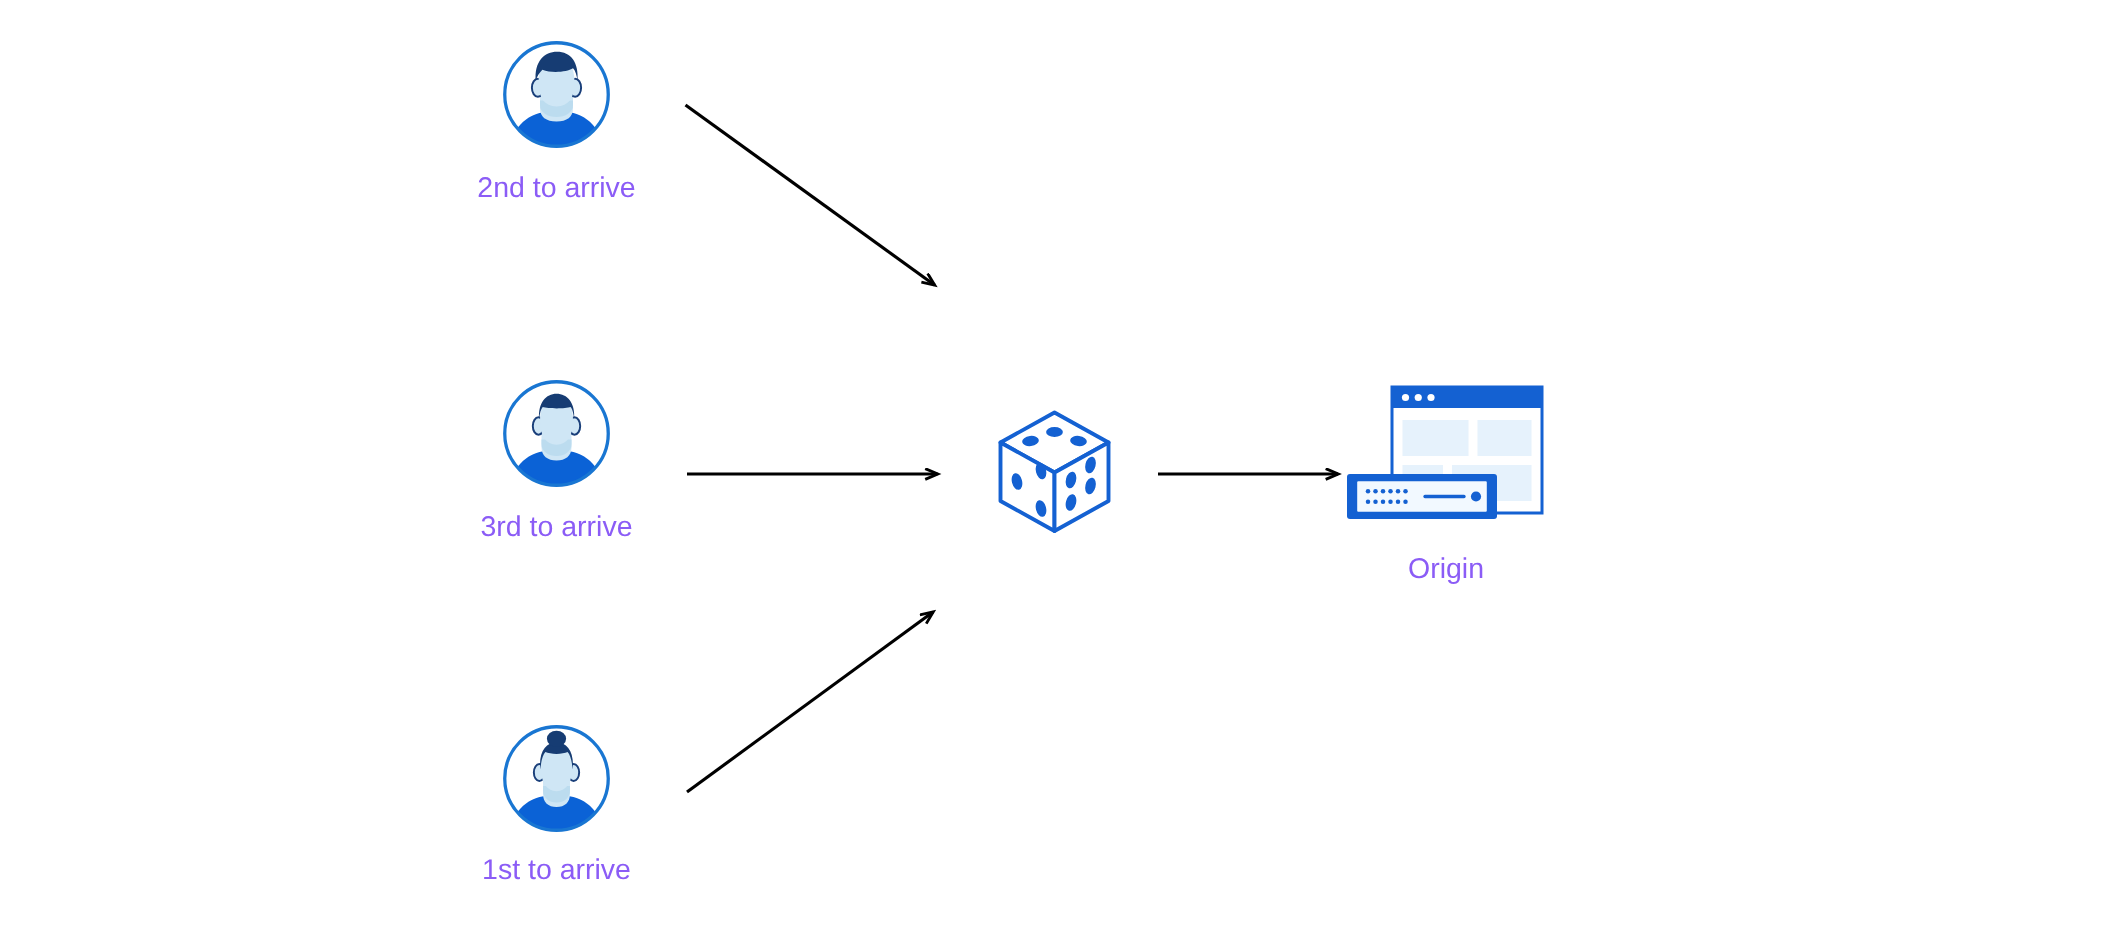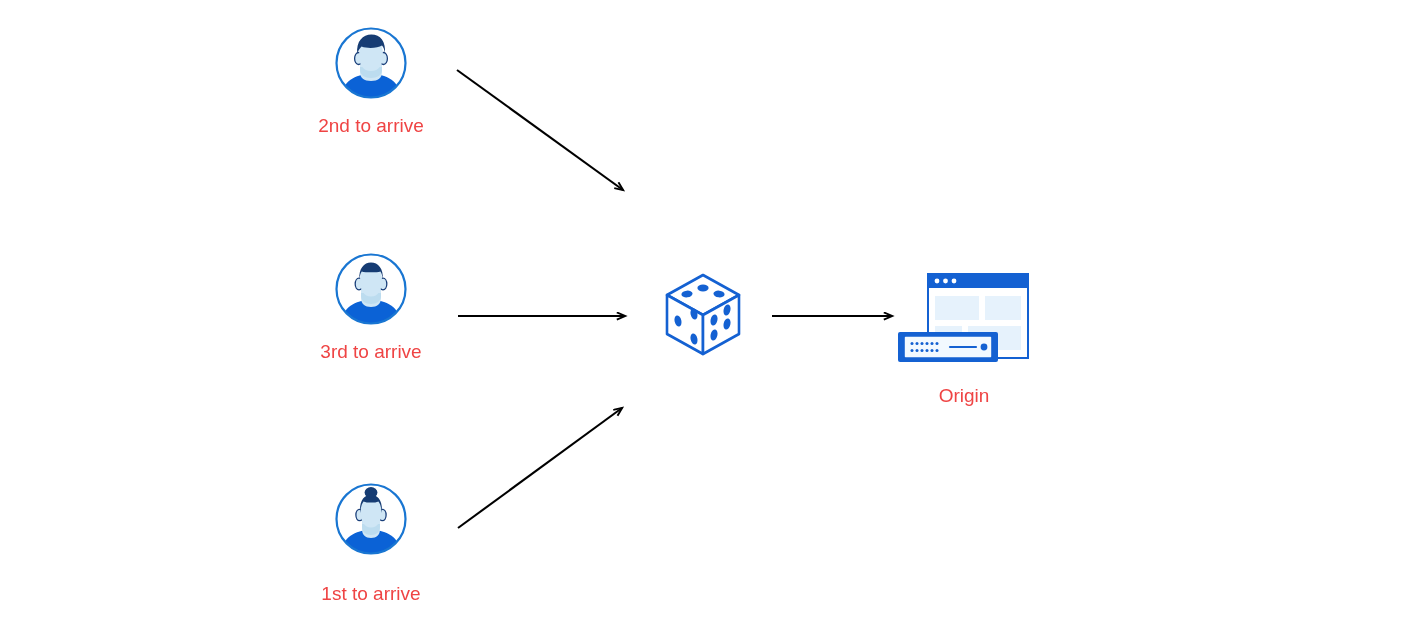--- a/index.html
+++ b/index.html
@@ -26,21 +26,21 @@
     width: 74px;
     height: 74px;
     display: block;
   }
   .node-label {
     position: absolute;
     width: 260px;
     text-align: center;
     font-size: 19px;
     line-height: 24px;
-    color: #ef4444;
+    color: #8b5cf6;
     font-family: "Liberation Sans", sans-serif;
     white-space: nowrap;
   }
   .arrows {
     position: absolute;
     left: 0;
     top: 0;
     width: 1405px;
     height: 633px;
     pointer-events: none;
@@ -136,21 +136,21 @@
         <path d="M28 47 C28 53 31.5 56 37 56 C42.5 56 46 53 46 47 L46 37 L28 37 Z" fill="#cfe6f5"></path>
         <path d="M28 45 C28 50 32 53 37 53 C42 53 46 50 46 45 L46 42 L28 42 Z" fill="#bcdcef"></path>
         <ellipse cx="25.6" cy="33.0" rx="3.7" ry="5.7" fill="#cfe6f5" stroke="#1a3f7a" stroke-width="1.3"></ellipse>
         <ellipse cx="48.4" cy="33.0" rx="3.7" ry="5.7" fill="#cfe6f5" stroke="#1a3f7a" stroke-width="1.3"></ellipse>
         <path d="M26.5 29.5 C26.5 19 31 13 37 13 C43 13 47.5 19 47.5 29.5 C47.5 39.5 43.5 45.5 37 45.5 C30.5 45.5 26.5 39.5 26.5 29.5 Z" fill="#cfe6f5"></path>
         <path d="M26.2 31 C25 19.5 29.8 12.8 37 12.8 C44.2 12.8 49 19.5 47.8 31 C47.2 25 46.2 21.4 44.4 19.4 C41.2 21 32.8 21 29.6 19.4 C27.8 21.4 26.8 25 26.2 31 Z" fill="#163c73"></path>
         <ellipse cx="37" cy="10.5" rx="6.4" ry="5.4" fill="#163c73"></ellipse>
       </g>
       <circle cx="37" cy="37" r="34.5" fill="none" stroke="#1976d2" stroke-width="2.2"></circle>
     </svg>
-    <div class="node-label" style="left:-93px; top:100px;">1st to arrive</div>
+    <div class="node-label" style="left:-93px; top:87px;">1st to arrive</div>
   </div>
 
   <div class="node" style="left:664px; top:273px;">
     <svg class="dice-icon" viewBox="0 0 78 84" xmlns="http://www.w3.org/2000/svg">
       <g fill="#ffffff" stroke="#1461d2" stroke-width="2.6" stroke-linejoin="round">
         <path d="M39 2 L75 22 L39 42 L3 22 Z"></path>
         <path d="M3 22 L39 42 L39 81 L3 61 Z"></path>
         <path d="M75 22 L75 61 L39 81 L39 42 Z"></path>
       </g>
       <g fill="#1461d2">
@@ -161,21 +161,21 @@
         <ellipse cx="30" cy="41" rx="3.4" ry="5.6" transform="rotate(-14 30 41)"></ellipse>
         <ellipse cx="30" cy="66" rx="3.4" ry="5.6" transform="rotate(-14 30 66)"></ellipse>
         <ellipse cx="63" cy="37" rx="3.4" ry="5.6" transform="rotate(14 63 37)"></ellipse>
         <ellipse cx="50" cy="47" rx="3.4" ry="5.6" transform="rotate(14 50 47)"></ellipse>
         <ellipse cx="63" cy="51" rx="3.4" ry="5.6" transform="rotate(14 63 51)"></ellipse>
         <ellipse cx="50" cy="62" rx="3.4" ry="5.6" transform="rotate(14 50 62)"></ellipse>
       </g>
     </svg>
   </div>
 
-  <div class="node" style="left:896px; top:270px;">
+  <div class="node" style="left:896px; top:254px;">
     <svg class="origin-icon" viewBox="0 0 135 105" xmlns="http://www.w3.org/2000/svg">
 
       <g>
         <rect x="32" y="4" width="100" height="84" fill="#ffffff" stroke="#1461d2" stroke-width="2"></rect>
         <rect x="32" y="4" width="100" height="14" fill="#1461d2"></rect>
         <circle cx="41" cy="11" r="2.4" fill="#ffffff"></circle>
         <circle cx="49.5" cy="11" r="2.4" fill="#ffffff"></circle>
         <circle cx="58" cy="11" r="2.4" fill="#ffffff"></circle>
         <rect x="39" y="26" width="44" height="24" fill="#e6f2fc"></rect>
         <rect x="89" y="26" width="36" height="24" fill="#e6f2fc"></rect>

